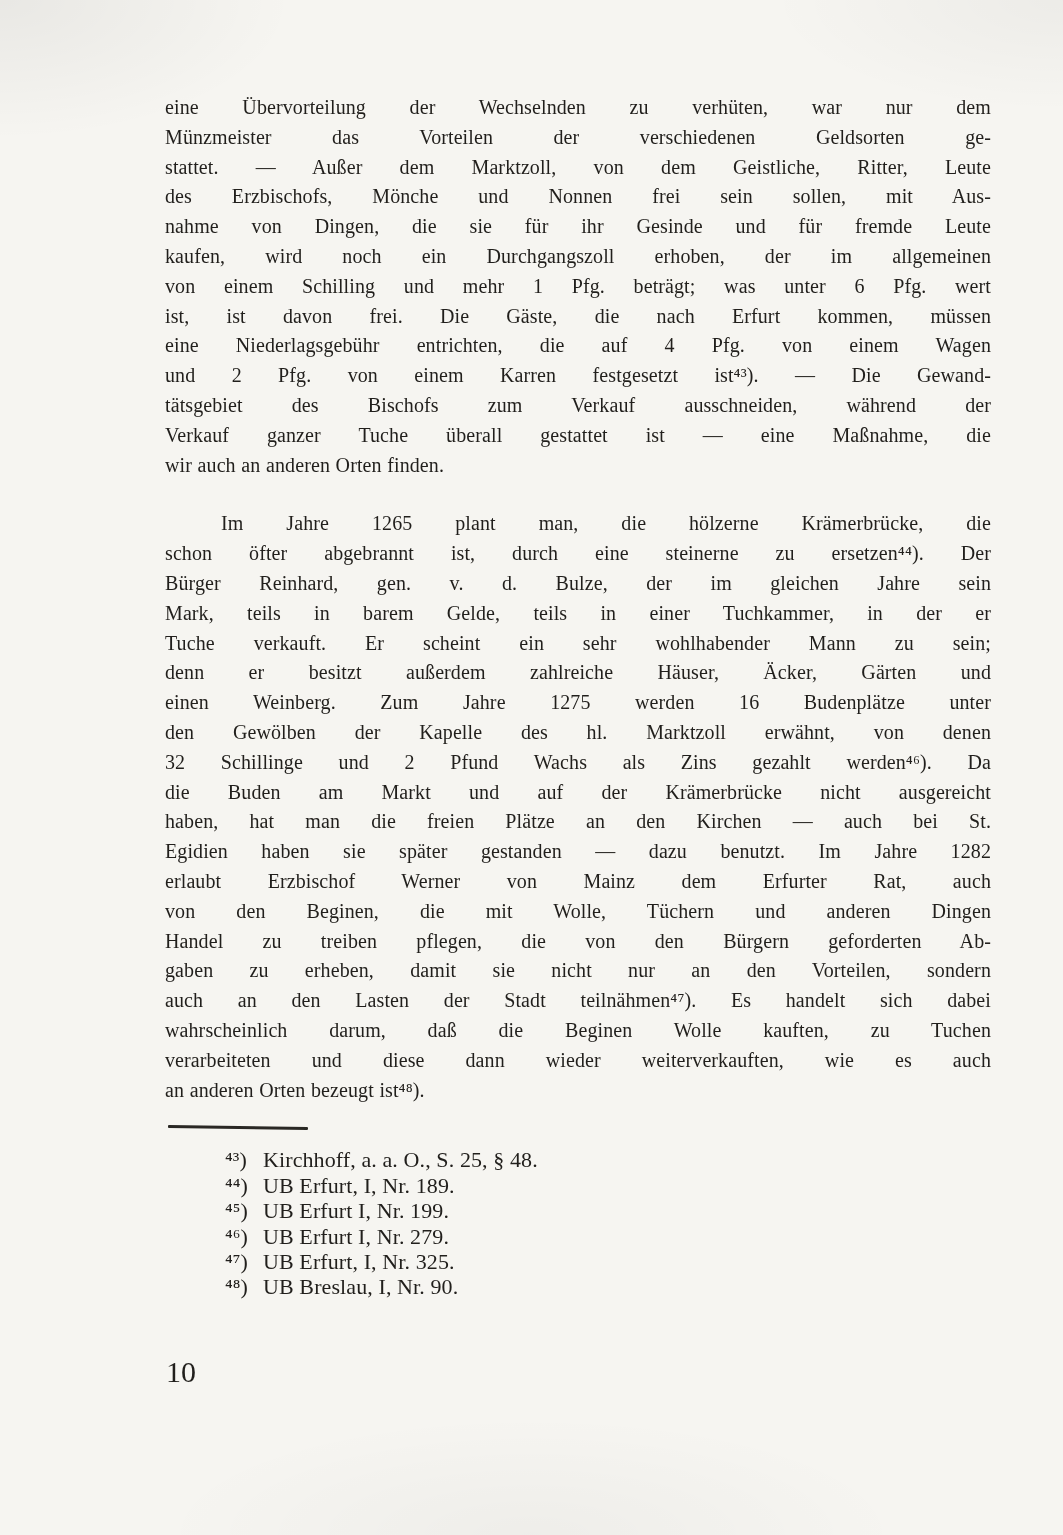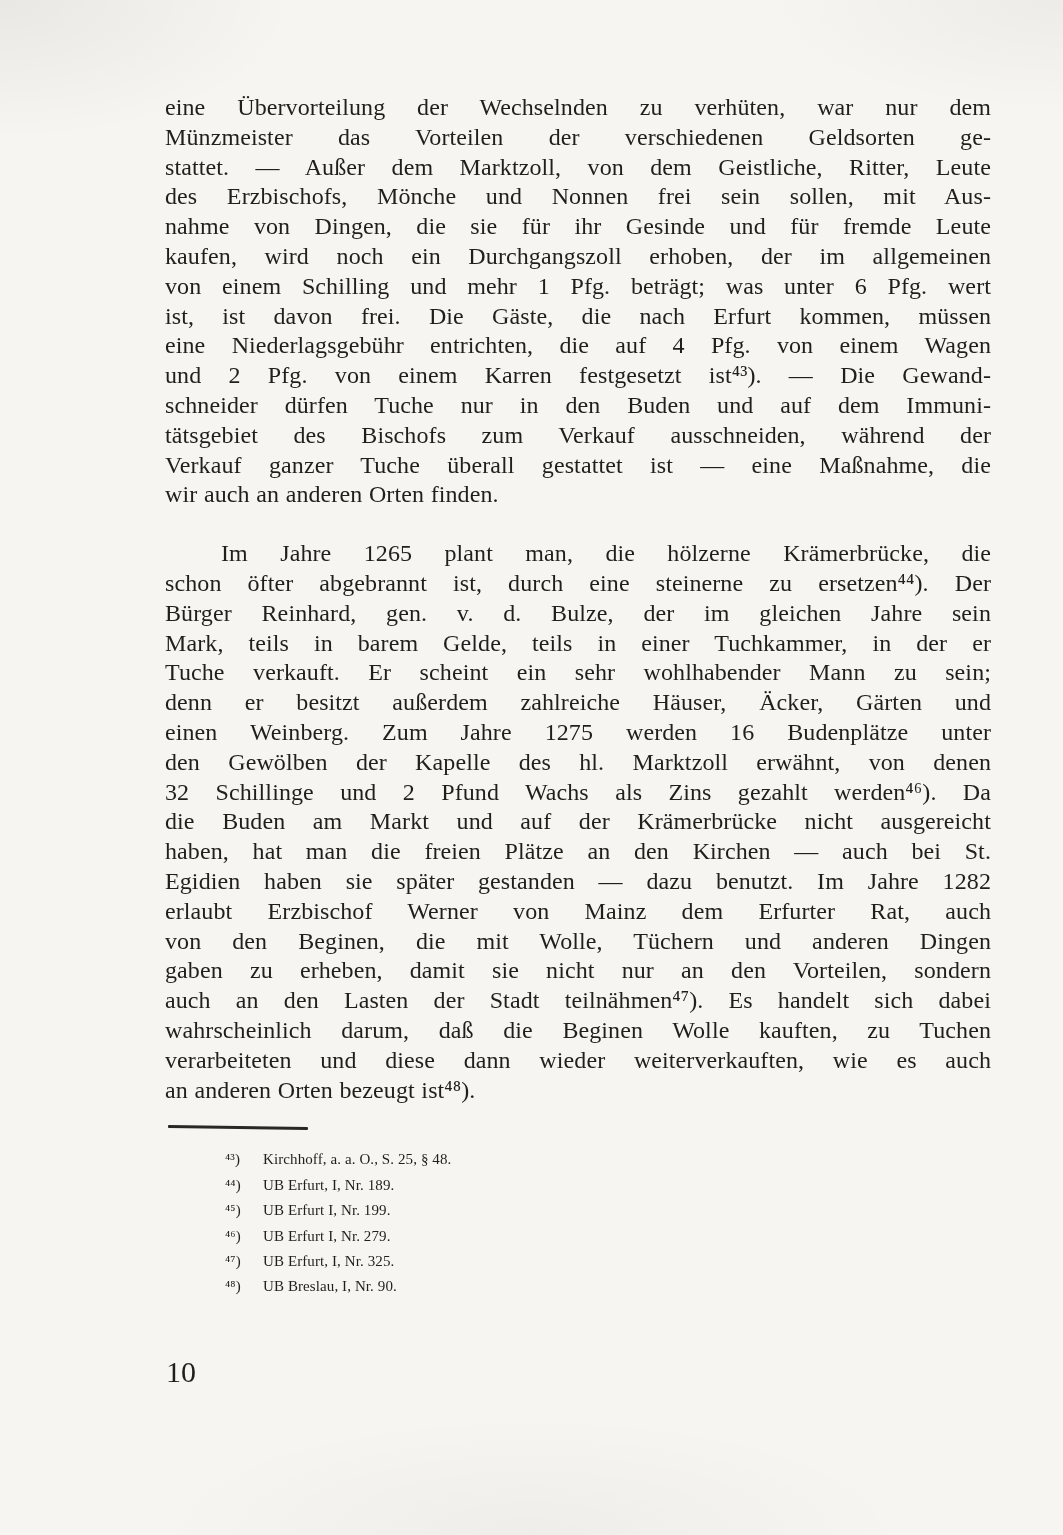--- a/index.html
+++ b/index.html
@@ -26,21 +26,21 @@
   }
   .text-block {
     position: absolute;
     left: 165px;
     top: 93px;
     width: 826px;
   }
   .para { margin: 0; }
   .para + .para { margin-top: 29px; }
   .line {
-    font-size: 24px;
+    font-size: 20px;
     line-height: 29.8px;
     text-align: justify;
     text-align-last: justify;
     letter-spacing: 0.1px;
     word-spacing: 0.5px;
   }
   .line.last {
     text-align-last: left;
   }
   .para.indent .line:first-child {
@@ -54,21 +54,21 @@
     background: #2a2824;
     border-radius: 1px;
     transform: rotate(0.8deg);
     transform-origin: left center;
   }
   .footnotes {
     margin-top: 19px;
     padding-left: 60px;
   }
   .footnote {
-    font-size: 15px;
+    font-size: 22px;
     line-height: 25.4px;
     letter-spacing: 0.1px;
   }
   .fn-marker {
     display: inline-block;
     min-width: 38px;
   }
   .page-number {
     position: absolute;
     left: 166px;
@@ -87,40 +87,40 @@
           <div class="line">eine Übervorteilung der Wechselnden zu verhüten, war nur dem</div>
           <div class="line">Münzmeister das Vorteilen der verschiedenen Geldsorten ge-</div>
           <div class="line">stattet. — Außer dem Marktzoll, von dem Geistliche, Ritter, Leute</div>
           <div class="line">des Erzbischofs, Mönche und Nonnen frei sein sollen, mit Aus-</div>
           <div class="line">nahme von Dingen, die sie für ihr Gesinde und für fremde Leute</div>
           <div class="line">kaufen, wird noch ein Durchgangszoll erhoben, der im allgemeinen</div>
           <div class="line">von einem Schilling und mehr 1 Pfg. beträgt; was unter 6 Pfg. wert</div>
           <div class="line">ist, ist davon frei. Die Gäste, die nach Erfurt kommen, müssen</div>
           <div class="line">eine Niederlagsgebühr entrichten, die auf 4 Pfg. von einem Wagen</div>
           <div class="line">und 2 Pfg. von einem Karren festgesetzt ist⁴³). — Die Gewand-</div>
-          <div class="line">schneider dürfen Tuche nur in den Buden und auf dem Immuni-</div>
           <div class="line">tätsgebiet des Bischofs zum Verkauf ausschneiden, während der</div>
           <div class="line">Verkauf ganzer Tuche überall gestattet ist — eine Maßnahme, die</div>
           <div class="line last">wir auch an anderen Orten finden.</div>
         </div>
         <div class="para indent">
           <div class="line">Im Jahre 1265 plant man, die hölzerne Krämerbrücke, die</div>
           <div class="line">schon öfter abgebrannt ist, durch eine steinerne zu ersetzen⁴⁴). Der</div>
           <div class="line">Bürger Reinhard, gen. v. d. Bulze, der im gleichen Jahre sein</div>
           <div class="line">Mark, teils in barem Gelde, teils in einer Tuchkammer, in der er</div>
           <div class="line">Tuche verkauft. Er scheint ein sehr wohlhabender Mann zu sein;</div>
           <div class="line">denn er besitzt außerdem zahlreiche Häuser, Äcker, Gärten und</div>
           <div class="line">einen Weinberg. Zum Jahre 1275 werden 16 Budenplätze unter</div>
           <div class="line">den Gewölben der Kapelle des hl. Marktzoll erwähnt, von denen</div>
           <div class="line">32 Schillinge und 2 Pfund Wachs als Zins gezahlt werden⁴⁶). Da</div>
           <div class="line">die Buden am Markt und auf der Krämerbrücke nicht ausgereicht</div>
           <div class="line">haben, hat man die freien Plätze an den Kirchen — auch bei St.</div>
           <div class="line">Egidien haben sie später gestanden — dazu benutzt. Im Jahre 1282</div>
           <div class="line">erlaubt Erzbischof Werner von Mainz dem Erfurter Rat, auch</div>
           <div class="line">von den Beginen, die mit Wolle, Tüchern und anderen Dingen</div>
+          <div class="line">Handel zu treiben pflegen, die von den Bürgern geforderten Ab-</div>
           <div class="line">gaben zu erheben, damit sie nicht nur an den Vorteilen, sondern</div>
           <div class="line">auch an den Lasten der Stadt teilnähmen⁴⁷). Es handelt sich dabei</div>
           <div class="line">wahrscheinlich darum, daß die Beginen Wolle kauften, zu Tuchen</div>
           <div class="line">verarbeiteten und diese dann wieder weiterverkauften, wie es auch</div>
           <div class="line last">an anderen Orten bezeugt ist⁴⁸).</div>
         </div>
       </div>
     <div class="fn-separator"></div>
     <div class="footnotes">
         <div class="footnote"><span class="fn-marker">⁴³)</span><span class="fn-text">Kirchhoff, a. a. O., S. 25, § 48.</span></div>

